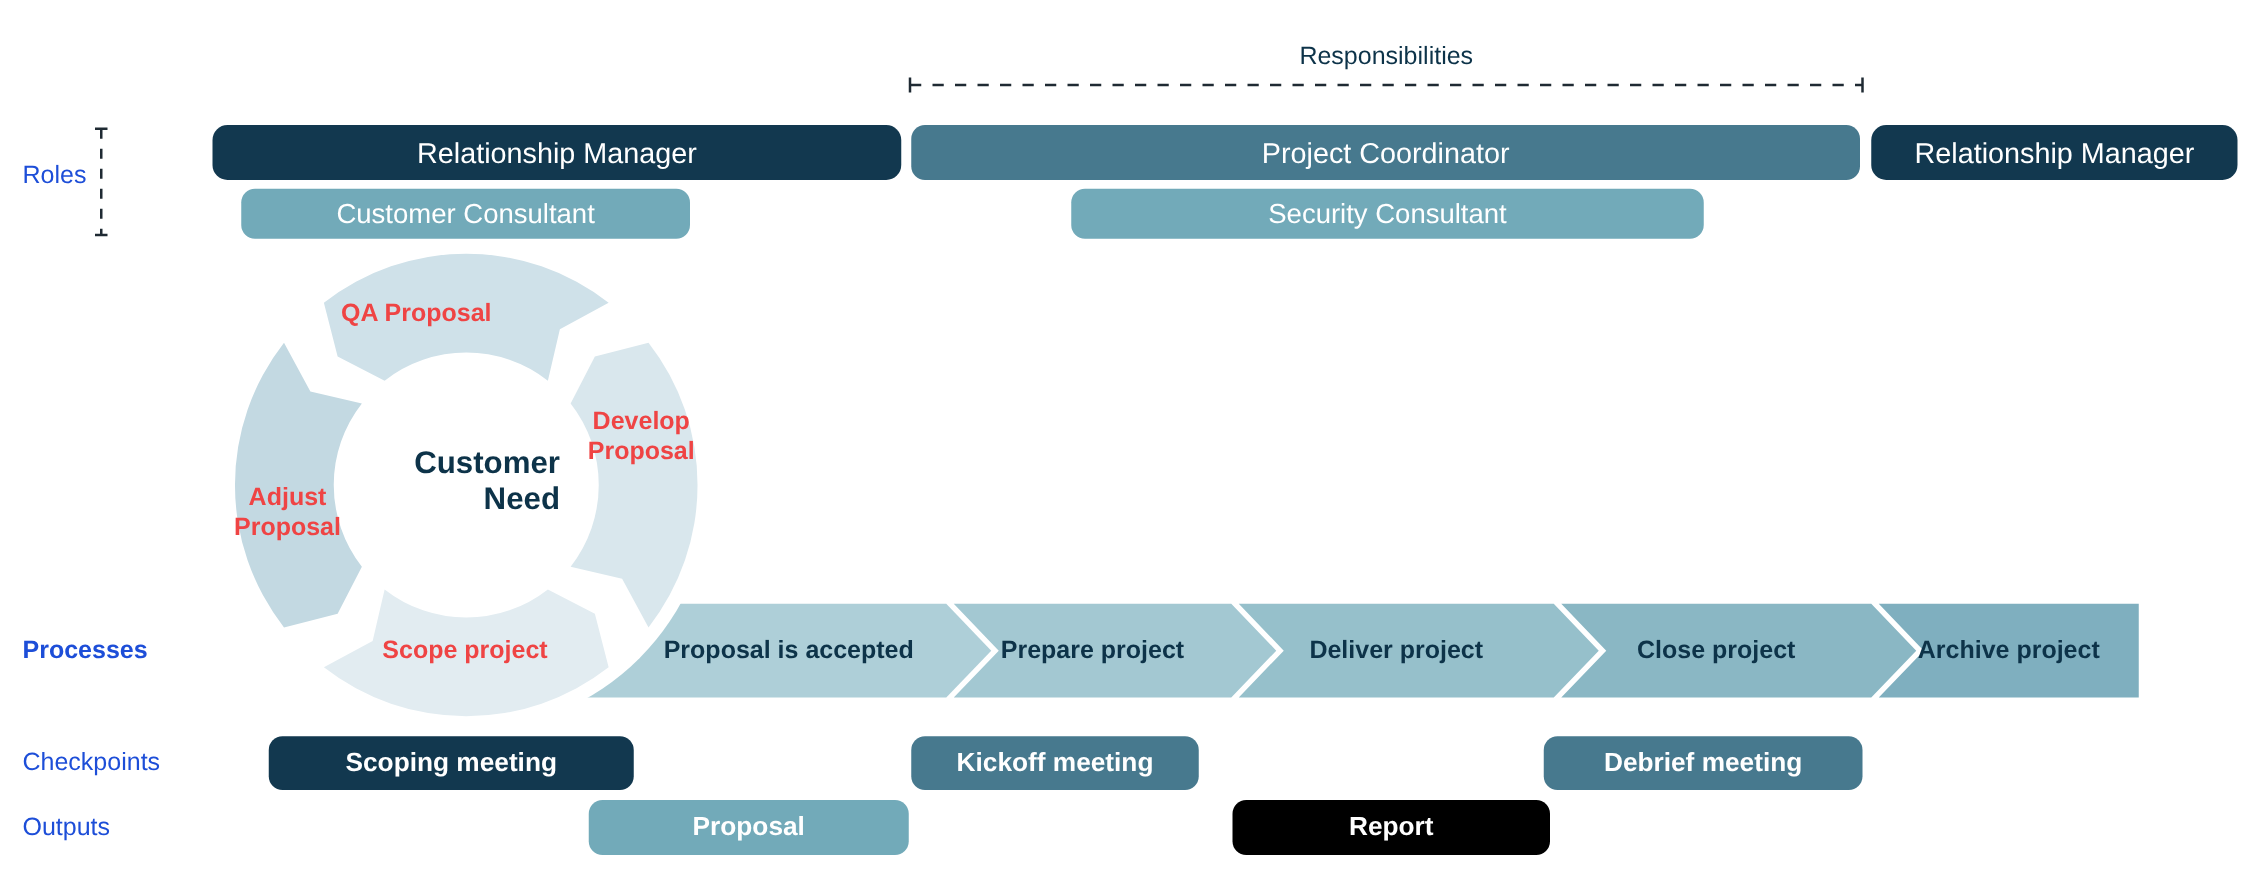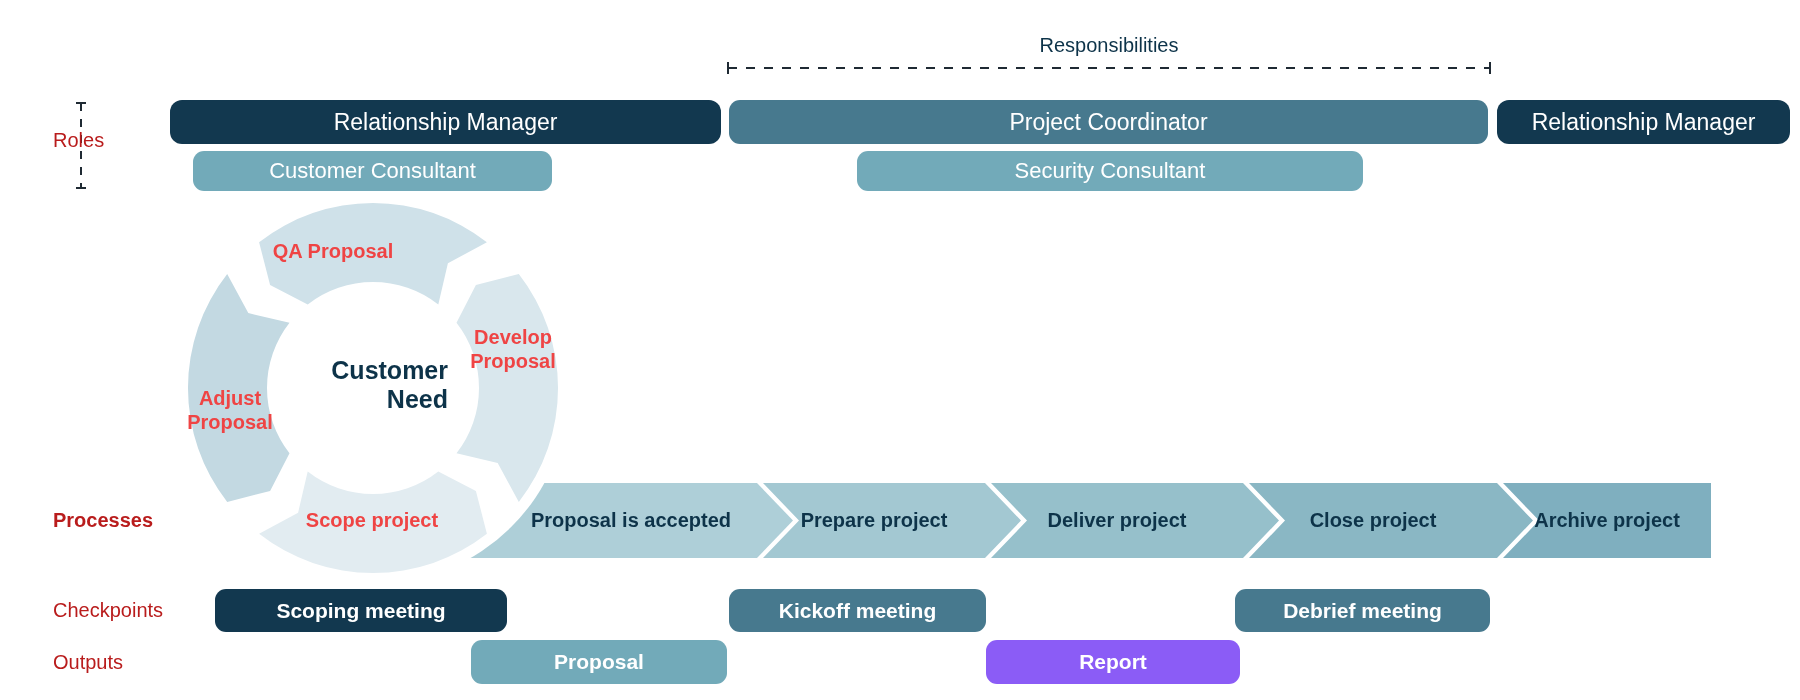--- a/index.html
+++ b/index.html
@@ -1,19 +1,19 @@
 <!DOCTYPE html>
 <html><head>
 <meta charset="utf-8">
 <style>
   html,body{margin:0;padding:0;background:#ffffff;}
   body{width:1800px;height:700px;position:relative;overflow:hidden;
        font-family:"Liberation Sans","DejaVu Sans",sans-serif;}
   .row-label{position:absolute;left:18px;display:flex;align-items:center;
-             font-size:20px;color:#b91c1c;z-index:3;margin-left:35px;}
+             font-size:20px;color:#1d4ed8;z-index:3;}
   .bar{position:absolute;display:flex;align-items:center;justify-content:center;
        color:#ffffff;z-index:2;white-space:nowrap;}
   .role-bar{height:44px;border-radius:12px;font-size:23px;}
   .role-bar2{height:40px;border-radius:11px;font-size:22px;}
   .chk-bar{height:43px;border-radius:11px;font-size:21px;font-weight:bold;}
   .out-bar{height:44px;border-radius:11px;font-size:21px;font-weight:bold;}
   .proc-label{position:absolute;top:483px;height:75px;display:flex;align-items:center;
               justify-content:center;font-size:20px;font-weight:bold;color:#0d3349;
               z-index:3;white-space:nowrap;}
   .ring-label{position:absolute;text-align:center;font-size:20px;font-weight:bold;
@@ -74,17 +74,17 @@
 <div class="ring-label" style="left:272px;top:508px;width:200px;">Scope project</div>
 <div class="center-label" style="left:298px;top:356px;width:150px;">Customer Need</div>
 
 <div class="proc-label" style="left:505px;width:252px;">Proposal is accepted</div>
 <div class="proc-label" style="left:763px;width:222px;">Prepare project</div>
 <div class="proc-label" style="left:991px;width:252px;">Deliver project</div>
 <div class="proc-label" style="left:1249px;width:248px;">Close project</div>
 <div class="proc-label" style="left:1503px;width:208px;">Archive project</div>
 
 <div class="bar chk-bar" style="left: 215px; top: 589px; width: 292px; background-color: rgb(18, 56, 79);">Scoping meeting</div>
-<div class="bar chk-bar" style="left: 729px; top: 589px; width: 257px; background-color: rgb(71, 121, 142);">Kickoff meeting</div>
+<div class="bar chk-bar" style="left: 729px; top: 589px; width: 230px; background-color: rgb(71, 121, 142);">Kickoff meeting</div>
 <div class="bar chk-bar" style="left: 1235px; top: 589px; width: 255px; background-color: rgb(71, 121, 142);">Debrief meeting</div>
 
 <div class="bar out-bar" style="left: 471px; top: 640px; width: 256px; background-color: rgb(114, 170, 185);">Proposal</div>
-<div class="bar out-bar" style="left: 986px; top: 640px; width: 254px; background-color: #8b5cf6;">Report</div>
+<div class="bar out-bar" style="left: 986px; top: 640px; width: 254px; background-color: #000000;">Report</div>
 
 </body></html>

